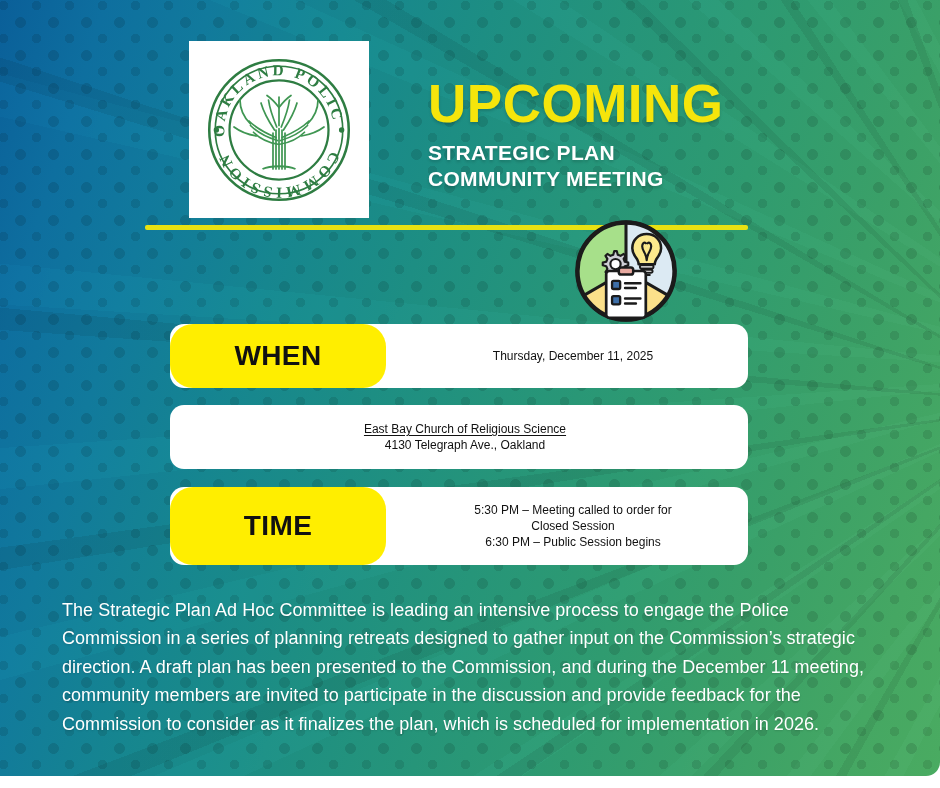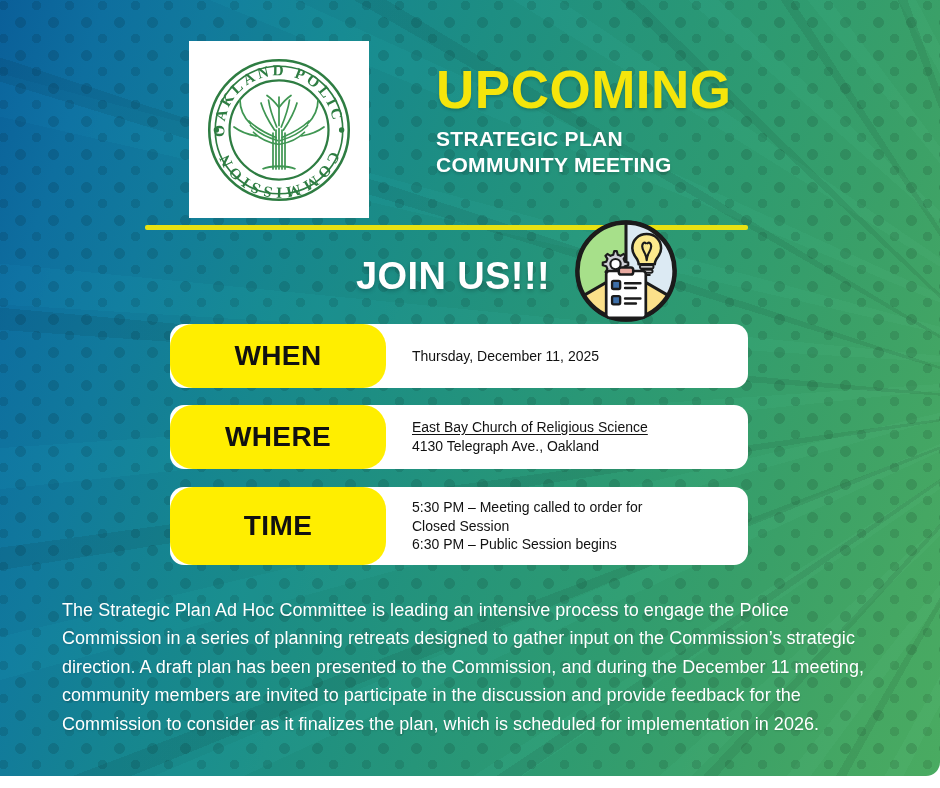--- a/index.html
+++ b/index.html
@@ -81,23 +81,22 @@
     left:189px; top:41px;
     width:180px; height:177px;
     background:#ffffff;
     display:flex; align-items:center; justify-content:center;
   }
   #logo-svg{ display:block; }
 
   
   #heading-block{
     position:absolute;
-    left:428px; top:63px;
+    left:428px; top:77px;
     width:500px;
-    margin-left:8px;
   }
   .h-upcoming{
     color:#F5E50B;
     font-size:53px;
     font-weight:bold;
     letter-spacing:0.5px;
     line-height:1.0;
     text-shadow:0 2px 3px rgba(0,0,0,.18);
   }
   .h-sub{
@@ -167,23 +166,24 @@
   .info-row .value{
     position:relative;
     z-index:2;
     flex:1;
     display:flex;
     flex-direction:column;
     justify-content:center;
     padding-left:26px;
     padding-right:14px;
     color:#111111;
-    font-size:14px;
+    font-size:12px;
     line-height:1.35;
     font-weight:500;
+    text-align:center;
   }
   .value .ul{ text-decoration:underline; text-underline-offset:2px; }
 
   #row-when { top:324px; height:64px; }
   #row-where{ top:405px; height:64px; }
   #row-time { top:487px; height:78px; }
 
   
   #paragraph{
     position:absolute;
@@ -270,21 +270,20 @@
       <div id="heading-block">
         <div class="h-upcoming">UPCOMING</div>
         <div class="h-sub">
           <div>STRATEGIC PLAN</div>
           <div>COMMUNITY MEETING</div>
         </div>
       </div>
 
       <div id="divider"></div>
 
-      <div id="join-us">JOIN US!!!</div>
 
       <svg id="pie-icon" viewBox="0 0 120 120">
         <circle cx="60" cy="60" r="56" fill="#1b1b1b"></circle>
 
         <path d="M60 60 L60 6 A54 54 0 0 0 13.2 87 Z" fill="#A7E08A"></path>
 
         <path d="M60 60 L60 6 A54 54 0 0 1 106.8 87 Z" fill="#DCEAF3"></path>
 
         <path d="M60 60 L13.2 87 A54 54 0 0 0 106.8 87 Z" fill="#FBE08A"></path>
 
@@ -320,21 +319,20 @@
       <div class="info-row" id="row-when">
         <div class="panel"></div>
         <div class="badge">WHEN</div>
         <div class="value">
           <div>Thursday, December 11, 2025</div>
         </div>
       </div>
 
       <div class="info-row" id="row-where">
         <div class="panel"></div>
-        <div class="badge">WHERE</div>
         <div class="value">
           <div class="ul">East Bay Church of Religious Science</div>
           <div>4130 Telegraph Ave., Oakland</div>
         </div>
       </div>
 
       <div class="info-row" id="row-time">
         <div class="panel"></div>
         <div class="badge">TIME</div>
         <div class="value">

